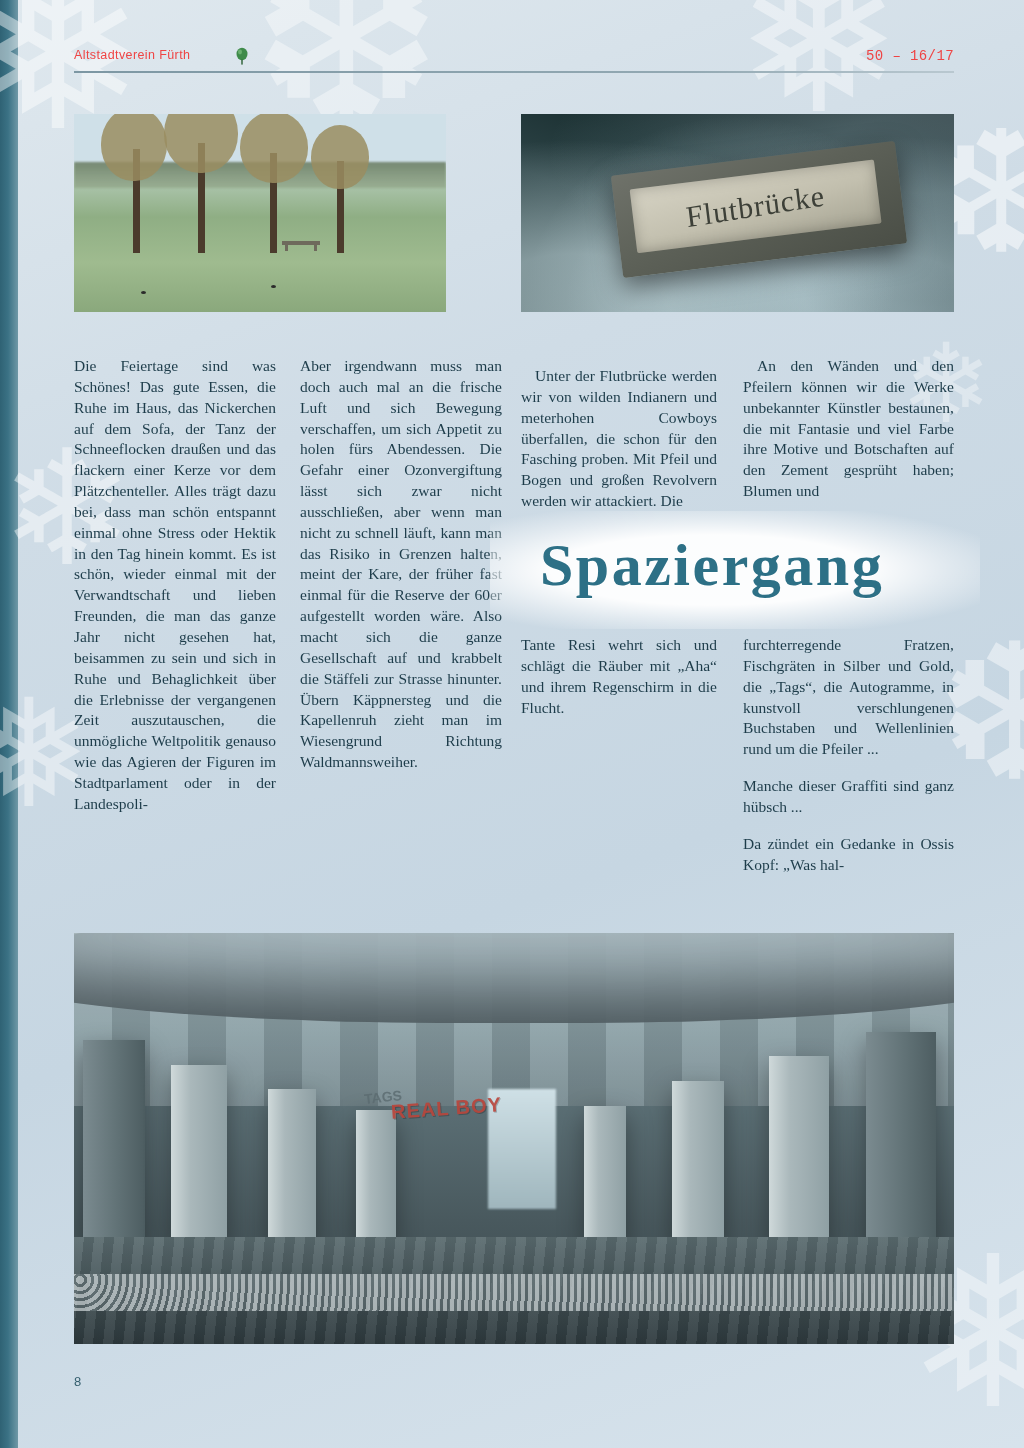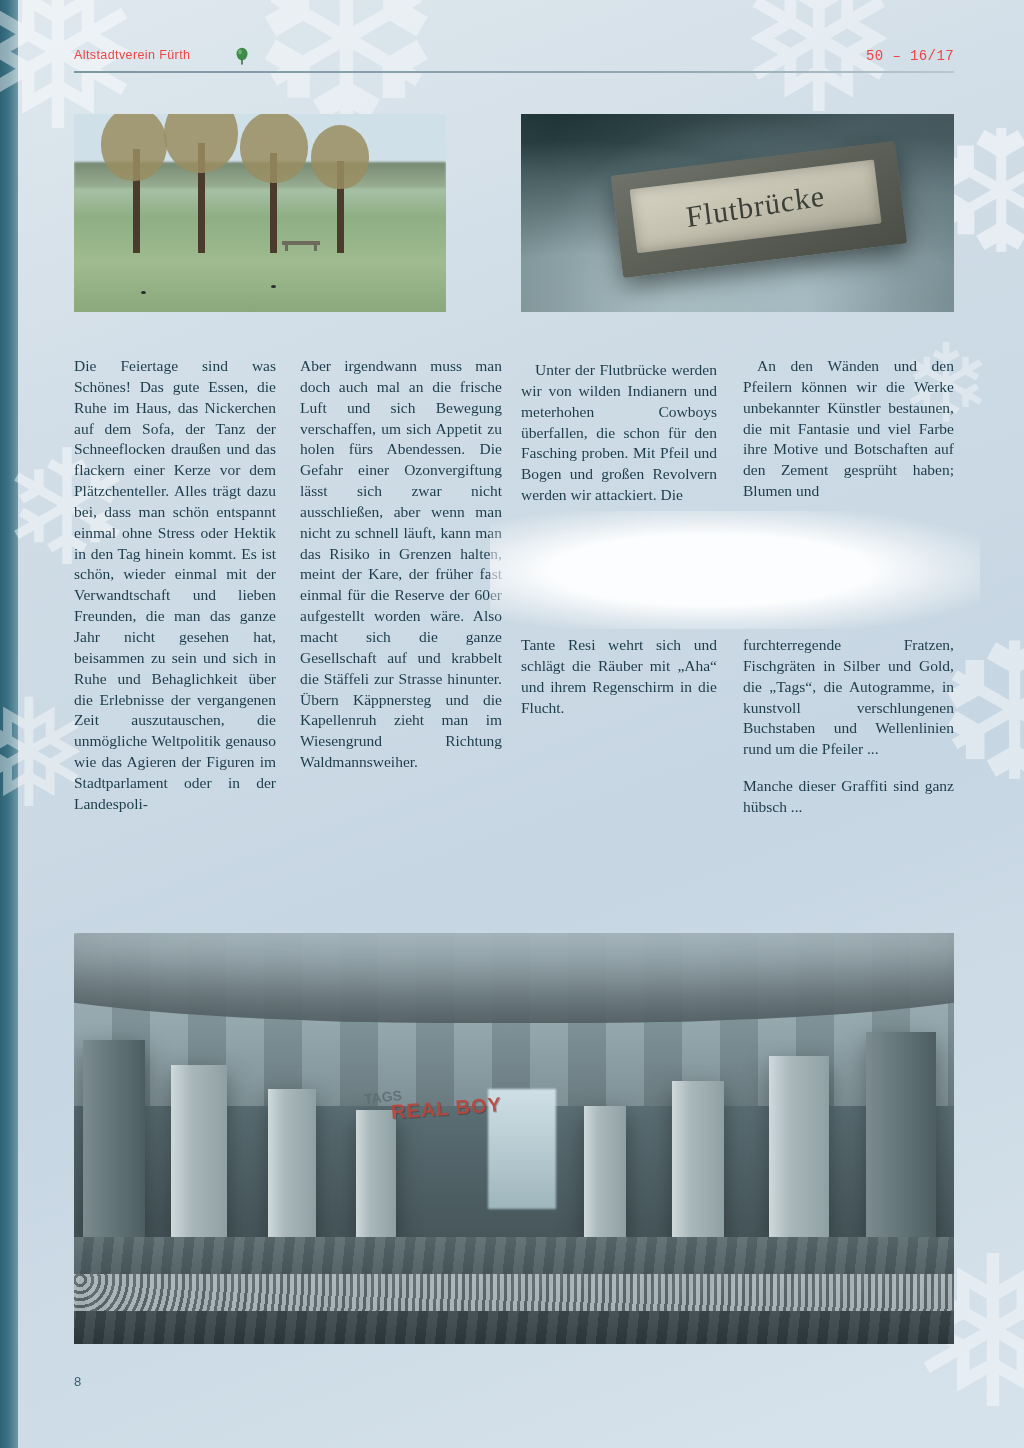--- a/index.html
+++ b/index.html
@@ -126,21 +126,21 @@
     position: absolute; top: 0; width: 202px;
     font-size: 15.5px; line-height: 1.345;
     text-align: justify; text-justify: inter-word;
     -webkit-hyphens: manual; hyphens: manual;
     color: #1d3c4a;
   }
   .col p { margin: 16px 0 14px 0; }
   .col1 { left: 0; }
   .col2 { left: 226px; }
 
-  .col3-top { position: absolute; left: 447px; top: 4px; width: 196px; }
+  .col3-top { position: absolute; left: 447px; top: 10px; width: 196px; }
   .col4-top { position: absolute; left: 669px; top: 0; width: 211px; }
   .col3-bot { position: absolute; left: 447px; top: 279px; width: 196px; }
   .col4-bot { position: absolute; left: 669px; top: 279px; width: 211px; }
   .indent { text-indent: 14px; }
 
   
   .headline-wrap {
     position: absolute; left: 500px; top: 525px; width: 470px; height: 90px;
   }
   .headline-glow {
@@ -305,25 +305,27 @@
     <p class="indent">An den Wänden und den Pfeilern können wir die Werke unbekannter Künstler bestaunen, die mit Fantasie und viel Farbe ihre Motive und Botschaften auf den Zement gesprüht haben; Blumen und</p>
   </div>
 
   <div class="col3-bot col">
     <p>Tante Resi wehrt sich und schlägt die Räuber mit „Aha“ und ihrem Regenschirm in die Flucht.</p>
   </div>
 
   <div class="col4-bot col">
     <p>furchterregende Fratzen, Fischgräten in Silber und Gold, die „Tags“, die Autogramme, in kunstvoll verschlungenen Buchstaben und Wellenlinien rund um die Pfeiler ...</p>
     <p>Manche dieser Graffiti sind ganz hübsch ...</p>
+    <p>Da zündet ein Gedanke in Ossis Kopf: „Was hal-</p>
   </div>
 </div>
 
 <div class="headline-wrap">
   <div class="headline-glow"></div>
+  <div class="headline">Spaziergang</div>
 </div>
 
 <div class="img-bottom">
   <div class="tunnel">
     <div class="ceiling">
         <div class="ceiling-arc"></div>
       </div>
     <div class="vanish"></div>
 
     <div class="pillar dark" style="left:1%;  width:62px; height:50%;"></div>

